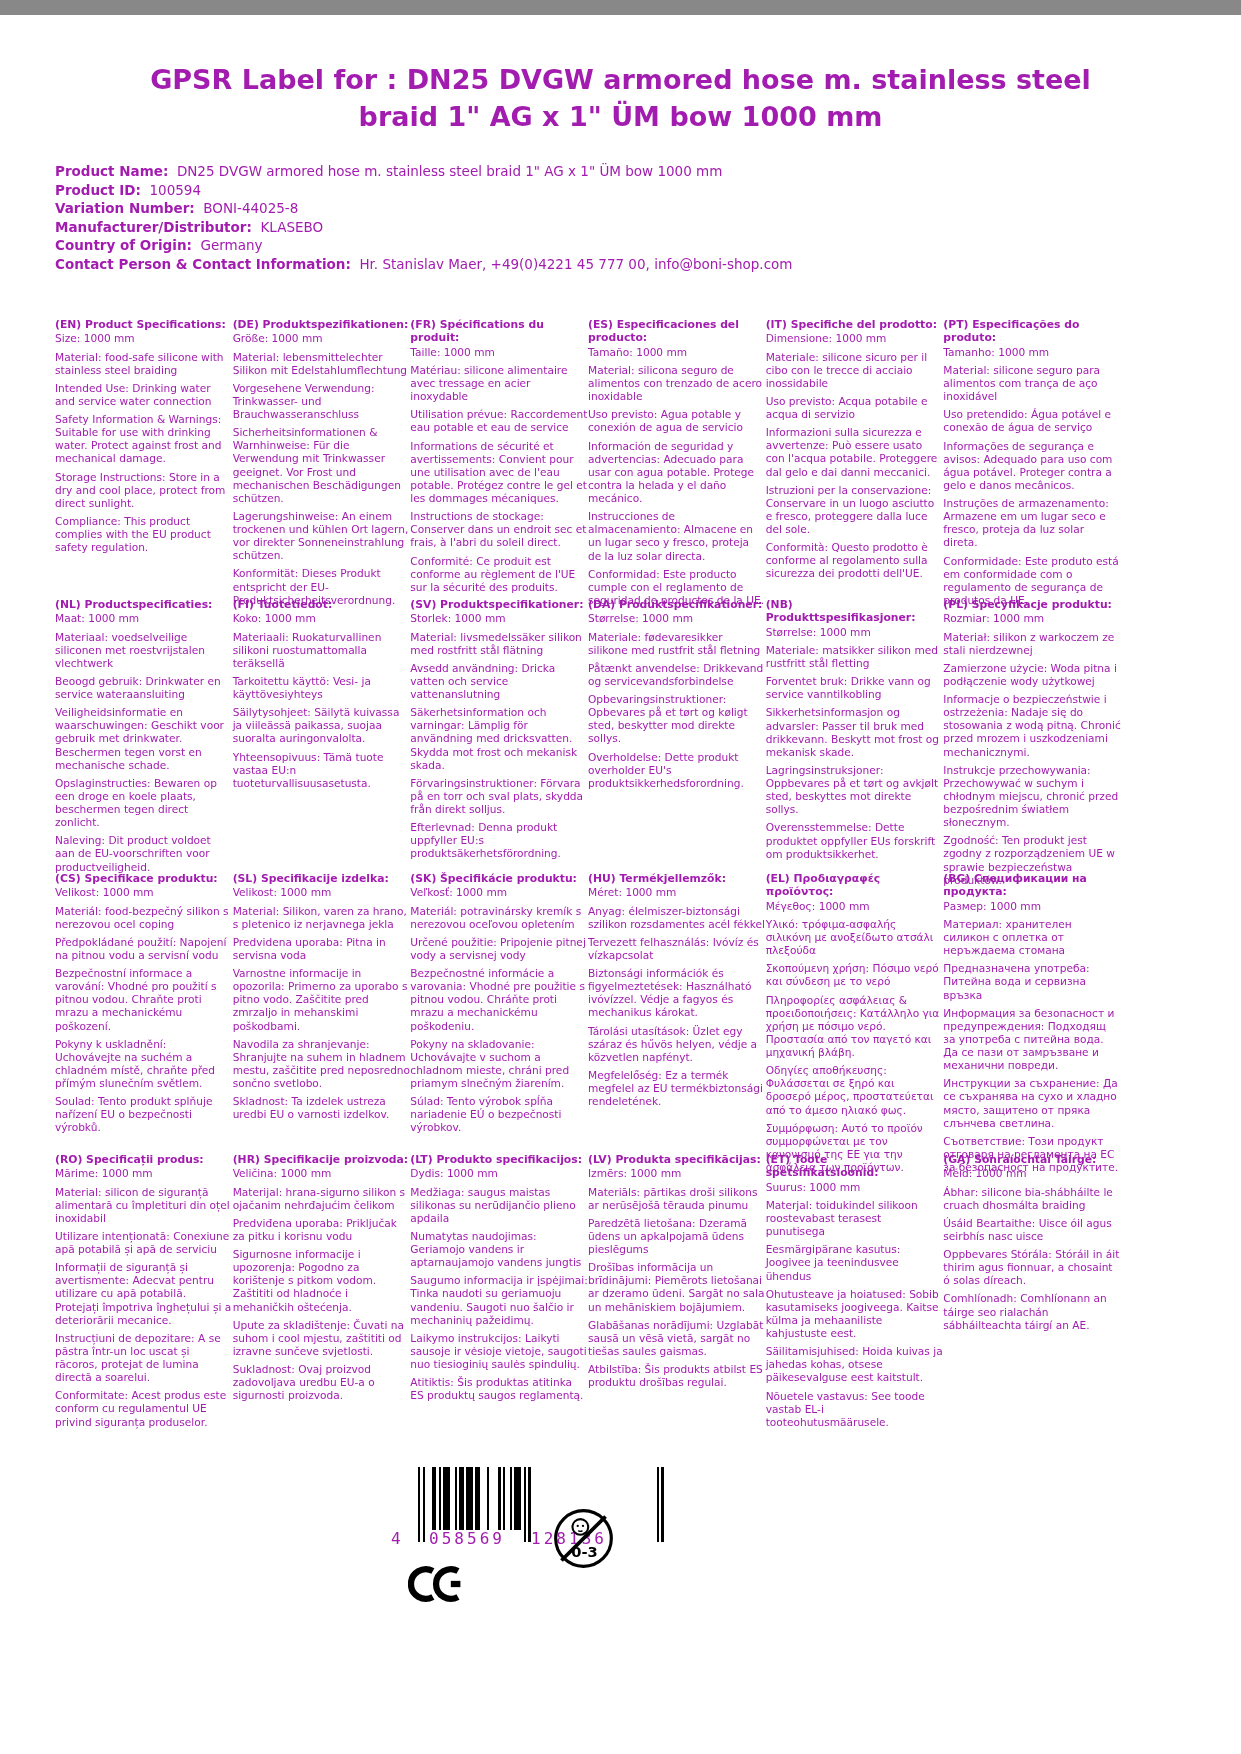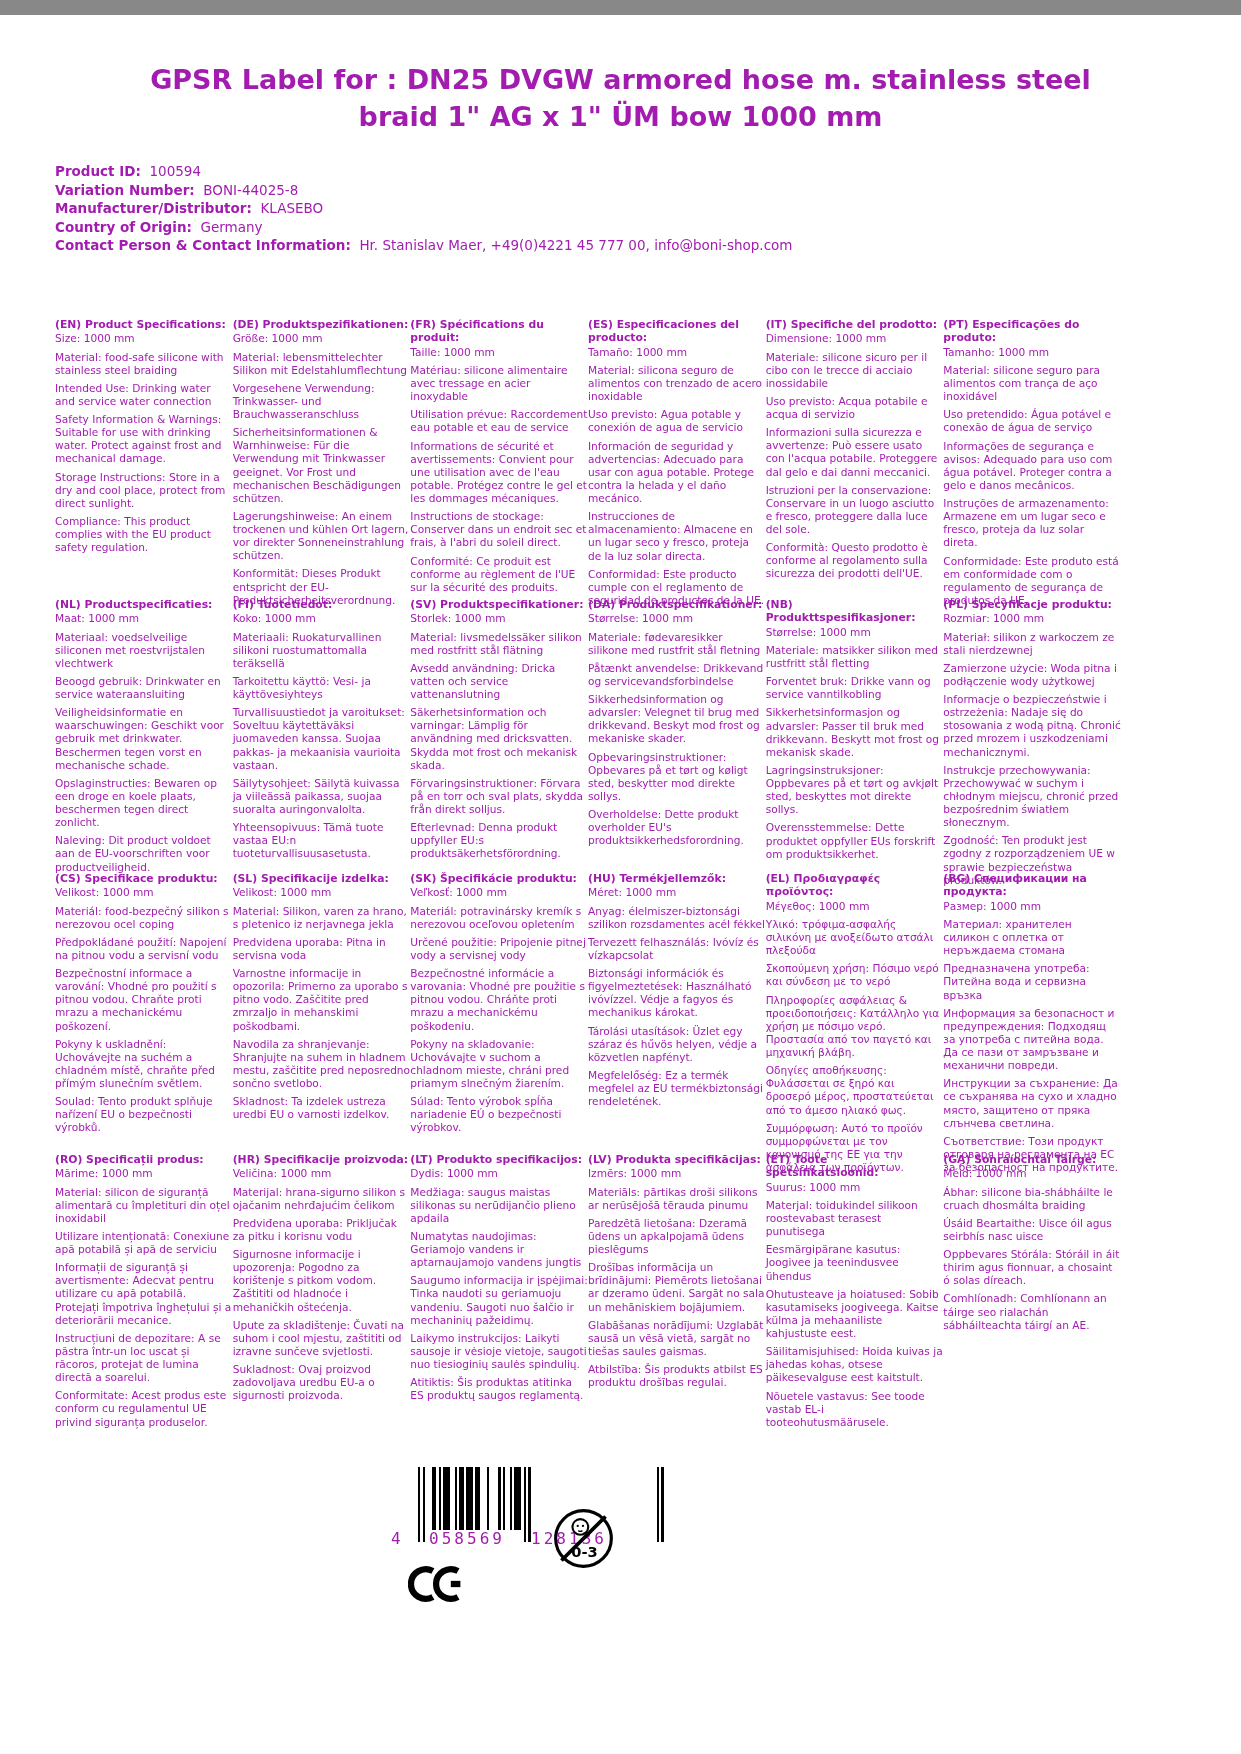--- a/index.html
+++ b/index.html
@@ -40,20 +40,21 @@
 </head>
 <body>
 
 <div class="page">
 
   <div class="title">
     <span class="title-inner">GPSR Label for : DN25 DVGW armored hose m. stainless steel braid 1" AG x 1" ÜM bow 1000 mm</span>
   </div>
 
   <div class="product-info">
+      <div class="info-row"><span class="info-label">Product Name:</span><span class="info-value">&nbsp; DN25 DVGW armored hose m. stainless steel braid 1" AG x 1" ÜM bow 1000 mm</span></div>
       <div class="info-row"><span class="info-label">Product ID:</span><span class="info-value">&nbsp; 100594</span></div>
       <div class="info-row"><span class="info-label">Variation Number:</span><span class="info-value">&nbsp; BONI-44025-8</span></div>
       <div class="info-row"><span class="info-label">Manufacturer/Distributor:</span><span class="info-value">&nbsp; KLASEBO</span></div>
       <div class="info-row"><span class="info-label">Country of Origin:</span><span class="info-value">&nbsp; Germany</span></div>
       <div class="info-row"><span class="info-label">Contact Person &amp; Contact Information:</span><span class="info-value">&nbsp; Hr. Stanislav Maer, +49(0)4221 45 777 00, info@boni-shop.com</span></div>
     </div>
 
   <div class="spec-grid">
       <div class="spec-cell">
         <div class="spec-heading">(EN) Product Specifications:</div>
@@ -116,39 +117,37 @@
         <p class="spec-par">Beoogd gebruik: Drinkwater en service wateraansluiting</p>
         <p class="spec-par">Veiligheidsinformatie en waarschuwingen: Geschikt voor gebruik met drinkwater. Beschermen tegen vorst en mechanische schade.</p>
         <p class="spec-par">Opslaginstructies: Bewaren op een droge en koele plaats, beschermen tegen direct zonlicht.</p>
         <p class="spec-par">Naleving: Dit product voldoet aan de EU-voorschriften voor productveiligheid.</p>
       </div>
       <div class="spec-cell">
         <div class="spec-heading">(FI) Tuotetiedot:</div>
         <p class="spec-par">Koko: 1000 mm</p>
         <p class="spec-par">Materiaali: Ruokaturvallinen silikoni ruostumattomalla teräksellä</p>
         <p class="spec-par">Tarkoitettu käyttö: Vesi- ja käyttövesiyhteys</p>
-        <p class="spec-par">Turvallisuustiedot ja varoitukset: Soveltuu käytettäväksi juomaveden kanssa. Suojaa pakkas- ja mekaanisia vaurioita vastaan.</p>
         <p class="spec-par">Säilytysohjeet: Säilytä kuivassa ja viileässä paikassa, suojaa suoralta auringonvalolta.</p>
         <p class="spec-par">Yhteensopivuus: Tämä tuote vastaa EU:n tuoteturvallisuusasetusta.</p>
       </div>
       <div class="spec-cell">
         <div class="spec-heading">(SV) Produktspecifikationer:</div>
         <p class="spec-par">Storlek: 1000 mm</p>
         <p class="spec-par">Material: livsmedelssäker silikon med rostfritt stål flätning</p>
         <p class="spec-par">Avsedd användning: Dricka vatten och service vattenanslutning</p>
         <p class="spec-par">Säkerhetsinformation och varningar: Lämplig för användning med dricksvatten. Skydda mot frost och mekanisk skada.</p>
         <p class="spec-par">Förvaringsinstruktioner: Förvara på en torr och sval plats, skydda från direkt solljus.</p>
         <p class="spec-par">Efterlevnad: Denna produkt uppfyller EU:s produktsäkerhetsförordning.</p>
       </div>
       <div class="spec-cell">
         <div class="spec-heading">(DA) Produktspecifikationer:</div>
         <p class="spec-par">Størrelse: 1000 mm</p>
         <p class="spec-par">Materiale: fødevaresikker silikone med rustfrit stål fletning</p>
         <p class="spec-par">Påtænkt anvendelse: Drikkevand og servicevandsforbindelse</p>
-        <p class="spec-par">Sikkerhedsinformation og advarsler: Velegnet til brug med drikkevand. Beskyt mod frost og mekaniske skader.</p>
         <p class="spec-par">Opbevaringsinstruktioner: Opbevares på et tørt og køligt sted, beskytter mod direkte sollys.</p>
         <p class="spec-par">Overholdelse: Dette produkt overholder EU's produktsikkerhedsforordning.</p>
       </div>
       <div class="spec-cell">
         <div class="spec-heading">(NB) Produkttspesifikasjoner:</div>
         <p class="spec-par">Størrelse: 1000 mm</p>
         <p class="spec-par">Materiale: matsikker silikon med rustfritt stål fletting</p>
         <p class="spec-par">Forventet bruk: Drikke vann og service vanntilkobling</p>
         <p class="spec-par">Sikkerhetsinformasjon og advarsler: Passer til bruk med drikkevann. Beskytt mot frost og mekanisk skade.</p>
         <p class="spec-par">Lagringsinstruksjoner: Oppbevares på et tørt og avkjølt sted, beskyttes mot direkte sollys.</p>

